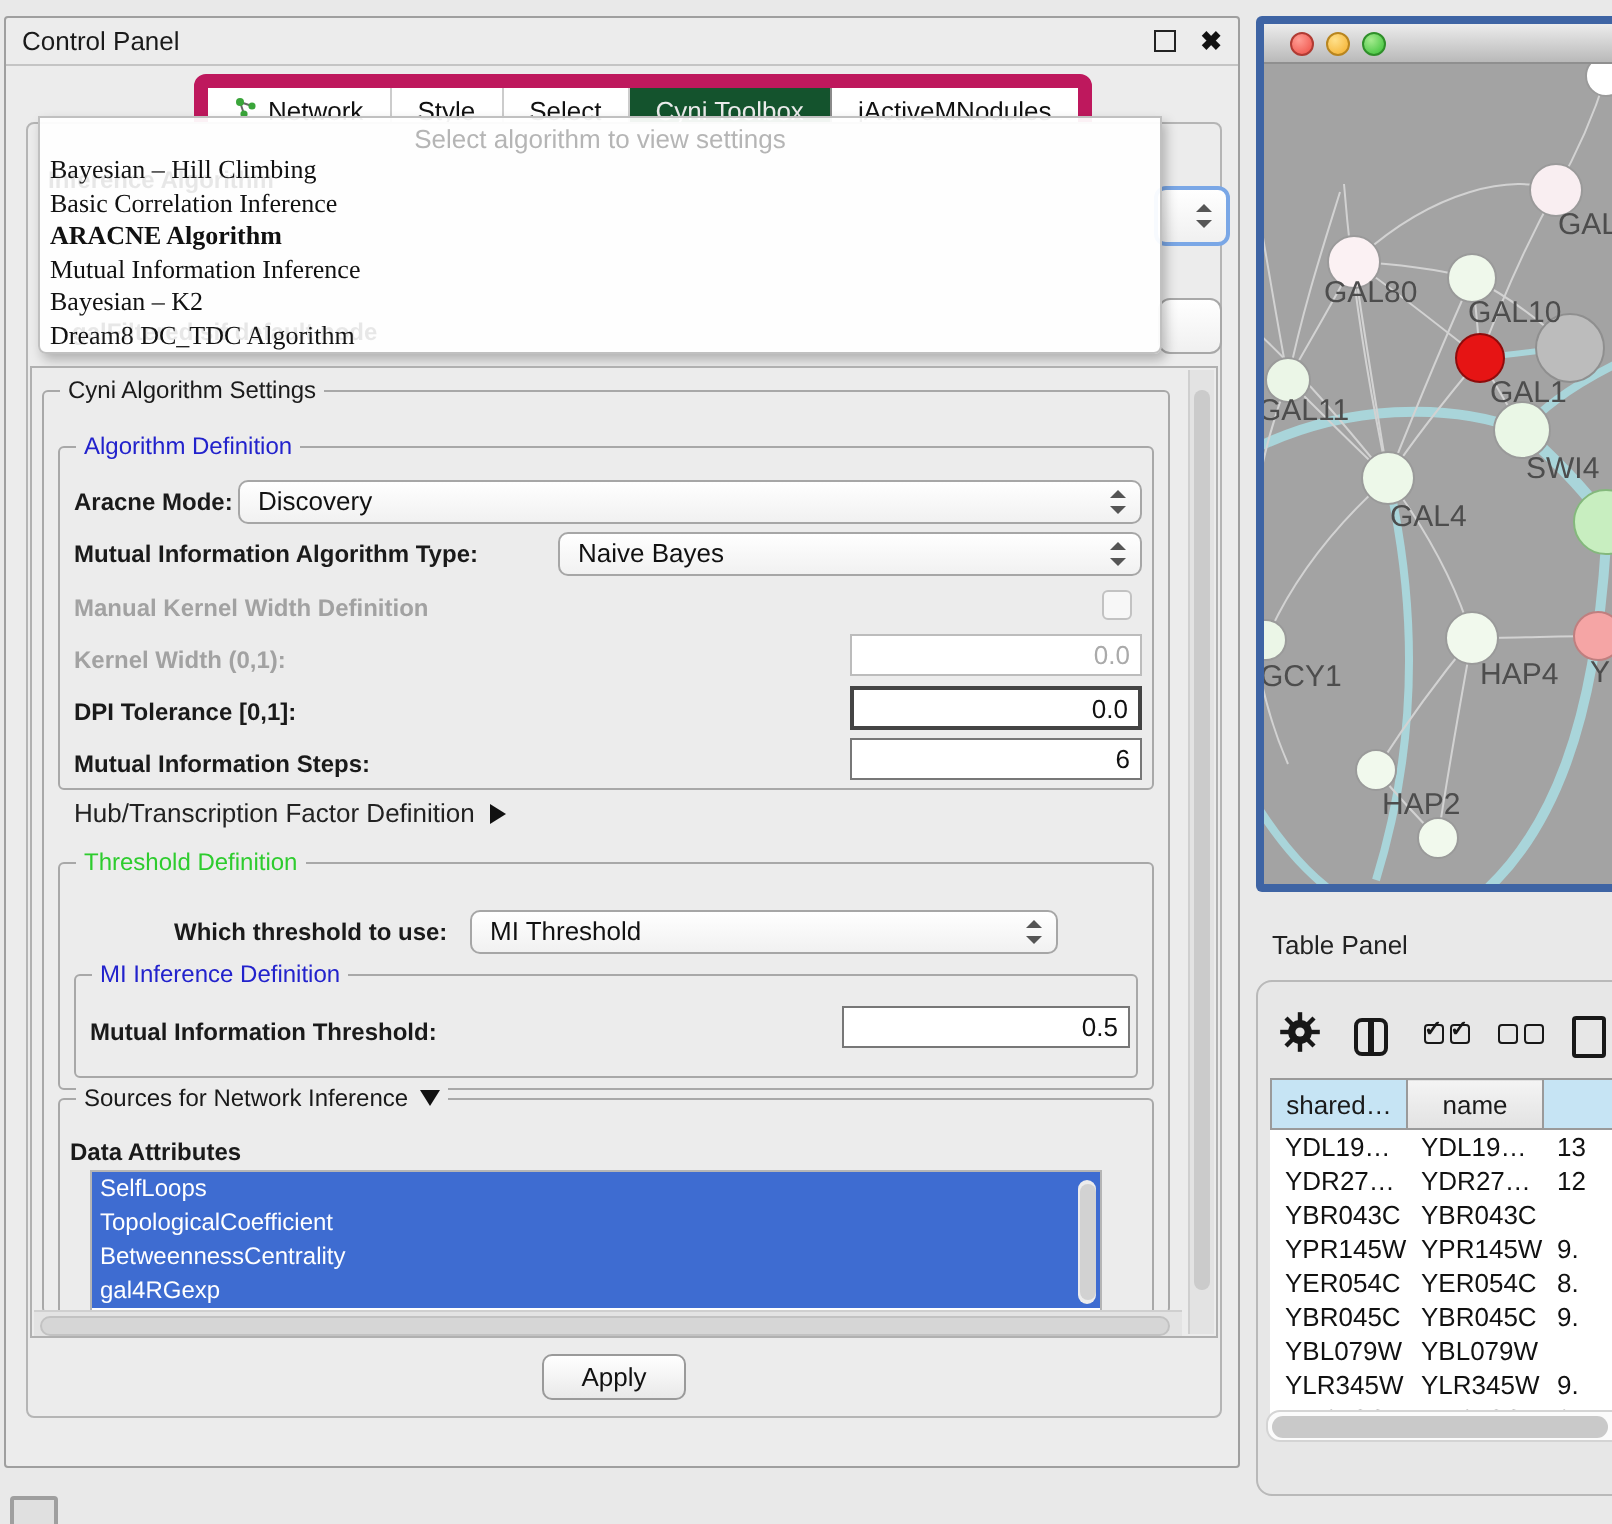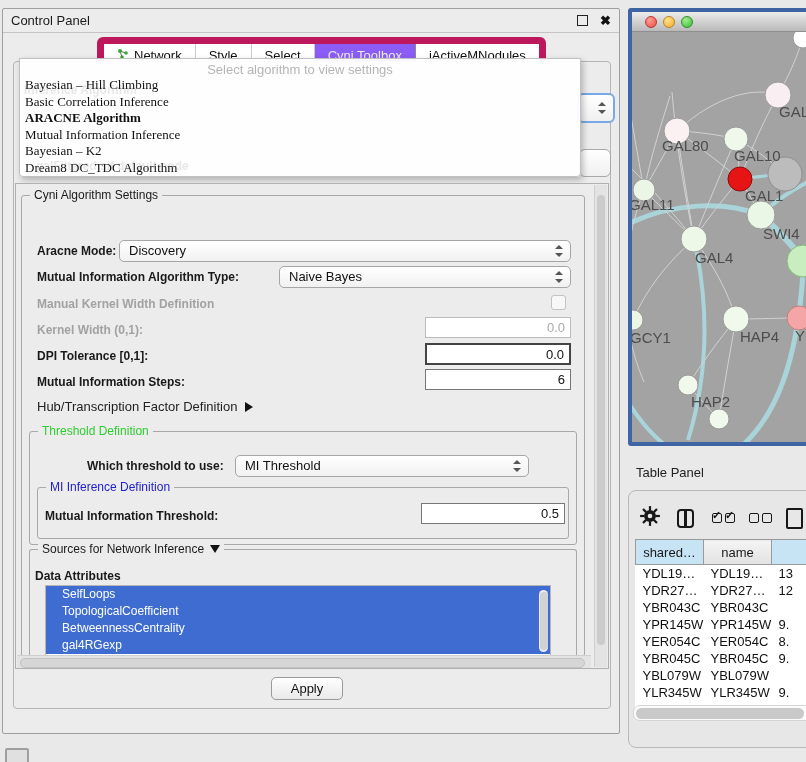--- a/index.html
+++ b/index.html
@@ -14,21 +14,21 @@
             display:flex;align-items:center;padding:0 8px;box-sizing:border-box;font-size:13px;}
   .titlebar .sp{flex:1;}
   .float-btn{width:9px;height:9px;border:1.5px solid #222;display:inline-block;margin-right:12px;}
   .close-btn{font-size:13px;font-weight:bold;color:#111;line-height:9px;}
 
   
   .tabbar{left:94px;top:28px;height:22px;display:flex;background:#fff;border:7px solid #be185d;
           border-radius:6px;overflow:hidden;font-size:13px;}
   .tab{display:flex;align-items:center;padding:0 13px;border-right:1px solid #ccc;color:#111;}
   .tab:last-child{border-right:none;}
-  .tab.sel{background:#8b5cf6;color:#ebebeb;border-right-color:#8a8a8a;}
+  .tab.sel{background:#14532d;color:#ebebeb;border-right-color:#8a8a8a;}
   .tab .net-ic{margin-right:5px;}
 
   
   .inner{left:10px;top:52px;width:596px;height:646px;background:#ececec;border:1px solid #b5b5b5;
          border-radius:4px;}
 
   
   .ghost-combo-a{left:574px;top:84px;width:34px;height:26px;border:2px solid #7aa7e6;border-radius:6px;
                  background:linear-gradient(#fff,#f0f0f0);}
   .ghost-combo-b{left:576px;top:140px;width:30px;height:26px;border:1px solid #a8a8a8;border-radius:6px;
@@ -74,21 +74,21 @@
   .field.mid{border:1.5px solid #777;}
   .chk{position:absolute;width:13px;height:13px;border:1px solid #c2c2c2;border-radius:3px;background:#f7f7f7;}
 
   .tri-r{display:inline-block;width:0;height:0;border-top:5.5px solid transparent;border-bottom:5.5px solid transparent;
          border-left:8px solid #111;margin-left:8px;vertical-align:-1px;}
   .tri-d{display:inline-block;width:0;height:0;border-left:5.5px solid transparent;border-right:5.5px solid transparent;
          border-top:8px solid #111;margin-left:6px;vertical-align:0px;}
 
   .list{position:absolute;background:#fff;border:1px solid #b5b5b5;overflow:hidden;}
   .list ul{list-style:none;margin:0;padding:0;}
-  .list li{height:17px;line-height:17px;font-size:12px;padding-left:16px;background:#3e6cd1;color:#fff;white-space:nowrap;}
+  .list li{height:17px;line-height:17px;font-size:12px;padding-left:4px;background:#3e6cd1;color:#fff;white-space:nowrap;}
   .list .lsb{position:absolute;right:2px;top:4px;bottom:4px;width:9px;background:#ececec;border-radius:5px;}
   .list .lsb .th{position:absolute;left:0.5px;right:0.5px;top:2px;bottom:2px;background:#d2d2d2;border-radius:5px;}
 
   .btn{position:absolute;border:1px solid #9a9a9a;border-radius:5px;background:linear-gradient(#ffffff,#e9e9e9);
        font-size:13px;text-align:center;color:#111;}
 
   .seg{position:absolute;display:flex;background:#fff;border:1px solid #a8a8a8;border-radius:6px;overflow:hidden;font-size:13px;height:22px;}
   .seg .s{display:flex;align-items:center;padding:0 14px;border-right:1px solid #ccc;color:#111;}
   .seg .s:last-child{border-right:none;}
   .seg .s.sel{background:#8a8a8a;color:#ebebeb;}
@@ -196,20 +196,23 @@
     <div class="abs pane">
       <div class="sbv">
           <div class="th"></div>
         </div>
     </div>
 
     <div class="abs gb" style="left:18px;top:186px;width:562px;height:460px;">
       <span class="lg">Cyni Algorithm Settings</span>
     </div>
 
+    <div class="abs gb" style="left:26px;top:214px;width:546px;height:170px;">
+      <span class="lg blue">Algorithm Definition</span>
+    </div>
 
     <span class="abs lbl" style="left:34px;top:235px;">Aracne Mode:</span>
     <div class="abs combo" style="left:116px;top:231px;width:452px;">
       <span>Discovery</span>
       <span class="spin">
           <i class="up"></i>
           <i class="dn"></i>
         </span>
     </div>
 

